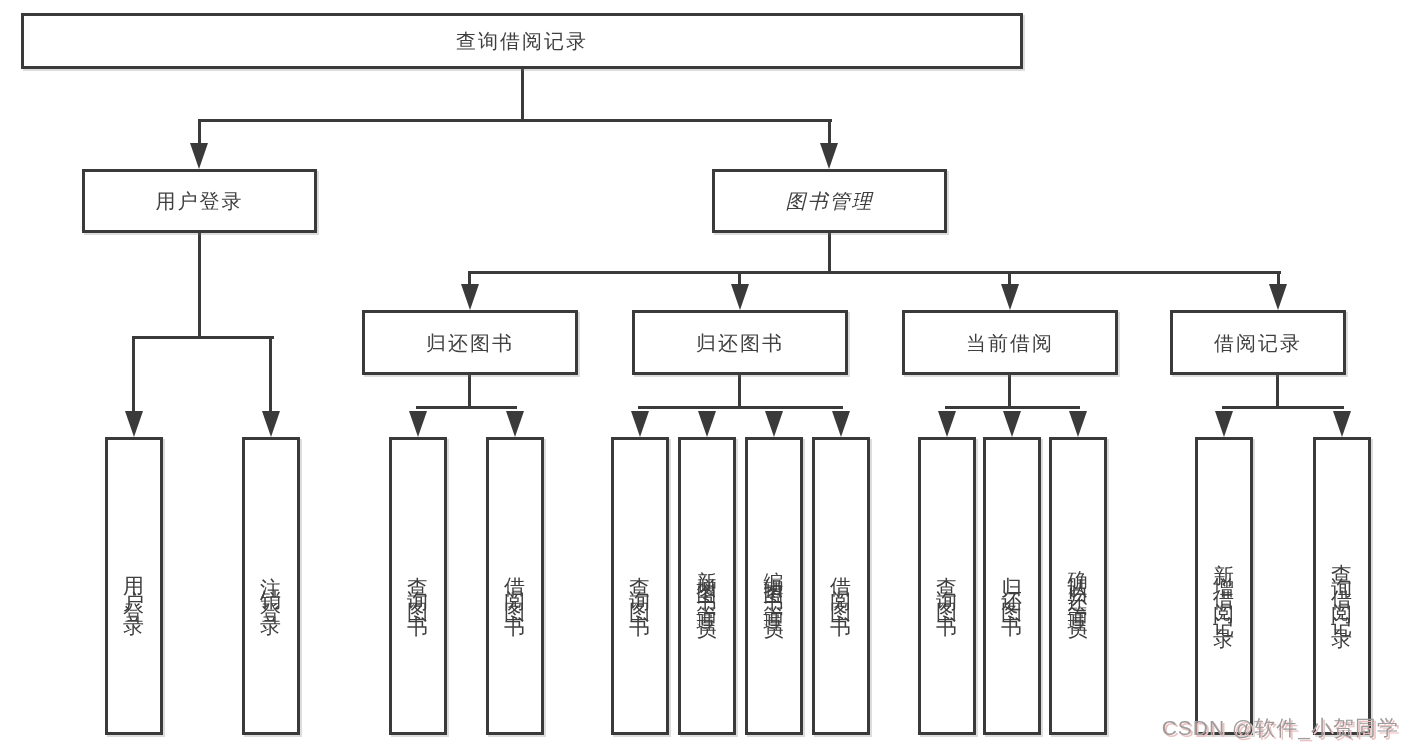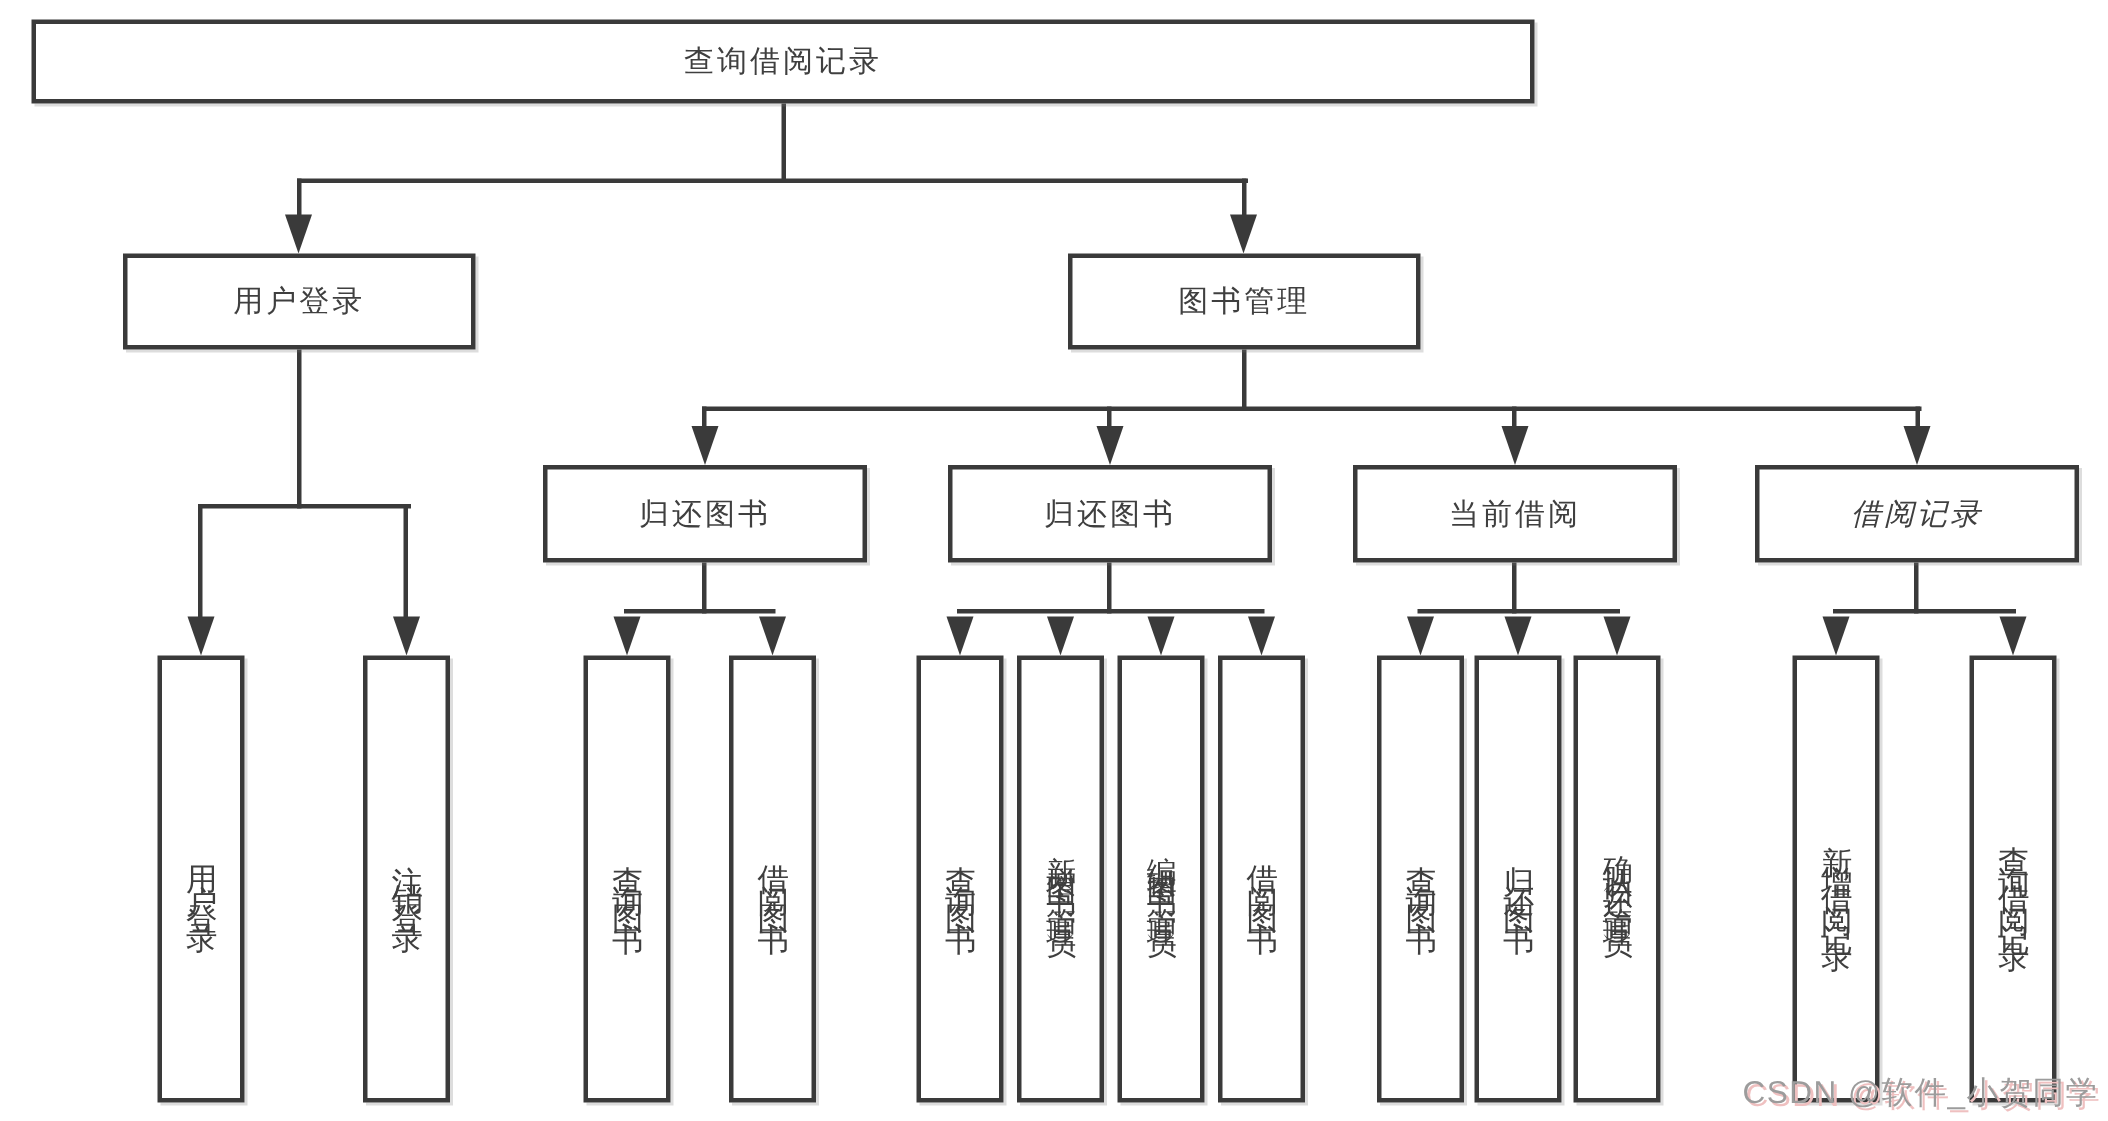--- a/index.html
+++ b/index.html
@@ -77,33 +77,33 @@
       <div class="head" style="left: 1215px; top: 411px;"></div>
       <div class="head" style="left: 1333px; top: 411px;"></div>
     </div>
   <div id="node-layer">
       <div class="node" style="left: 21px; top: 13px; width: 1002px; height: 56px;">
     <span class="node-label">查询借阅记录</span>
   </div>
       <div class="node" style="left: 82px; top: 169px; width: 235px; height: 64px;">
     <span class="node-label">用户登录</span>
   </div>
-      <div class="node" style="left: 712px; top: 169px; width: 235px; height: 64px;">
+      <div class="node" style="left: 712px; top: 169px; width: 235px; height: 64px; font-style: italic;">
     <span class="node-label">图书管理</span>
   </div>
       <div class="node" style="left: 362px; top: 310px; width: 216px; height: 65px;">
     <span class="node-label">归还图书</span>
   </div>
       <div class="node" style="left: 632px; top: 310px; width: 216px; height: 65px;">
     <span class="node-label">归还图书</span>
   </div>
       <div class="node" style="left: 902px; top: 310px; width: 216px; height: 65px;">
     <span class="node-label">当前借阅</span>
   </div>
-      <div class="node" style="left: 1170px; top: 310px; width: 216px; height: 65px; font-style: italic;">
+      <div class="node" style="left: 1170px; top: 310px; width: 176px; height: 65px;">
     <span class="node-label">借阅记录</span>
   </div>
       <div class="node vertical" style="left: 105px; top: 437px; width: 58px; height: 298px;">
     <span class="node-label">用户登录</span>
   </div>
       <div class="node vertical" style="left: 242px; top: 437px; width: 58px; height: 298px;">
     <span class="node-label">注销登录</span>
   </div>
       <div class="node vertical" style="left: 389px; top: 437px; width: 58px; height: 298px;">
     <span class="node-label">查询图书</span>

